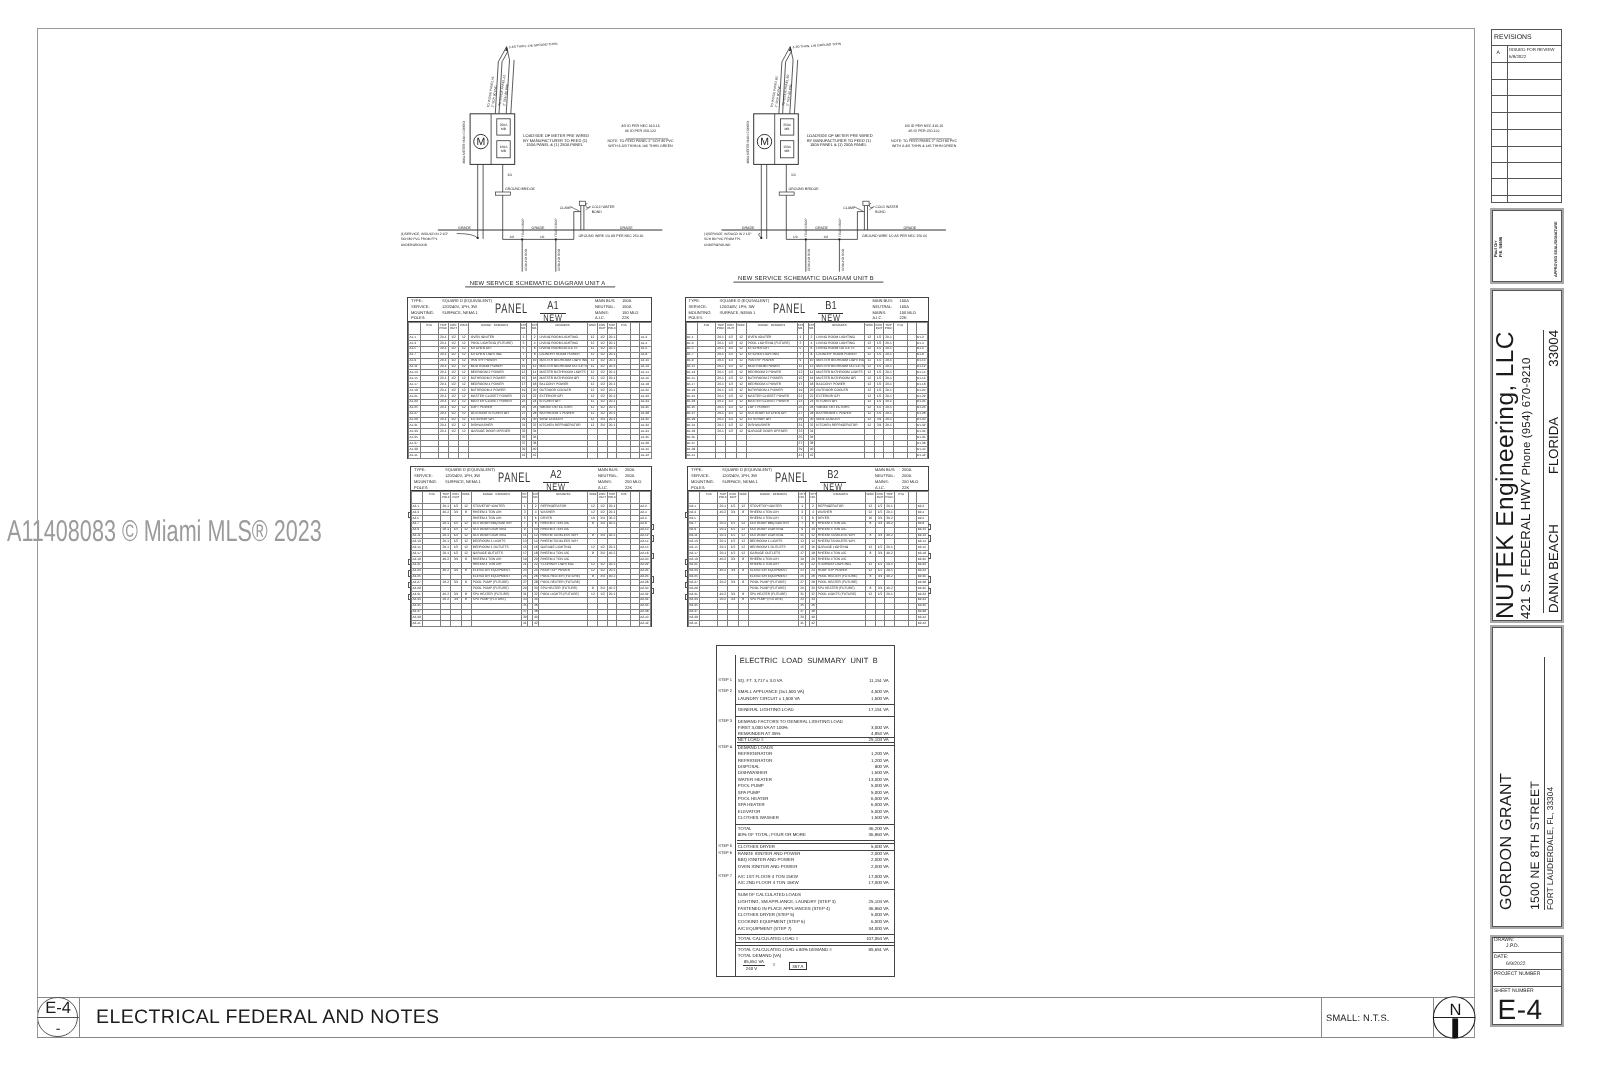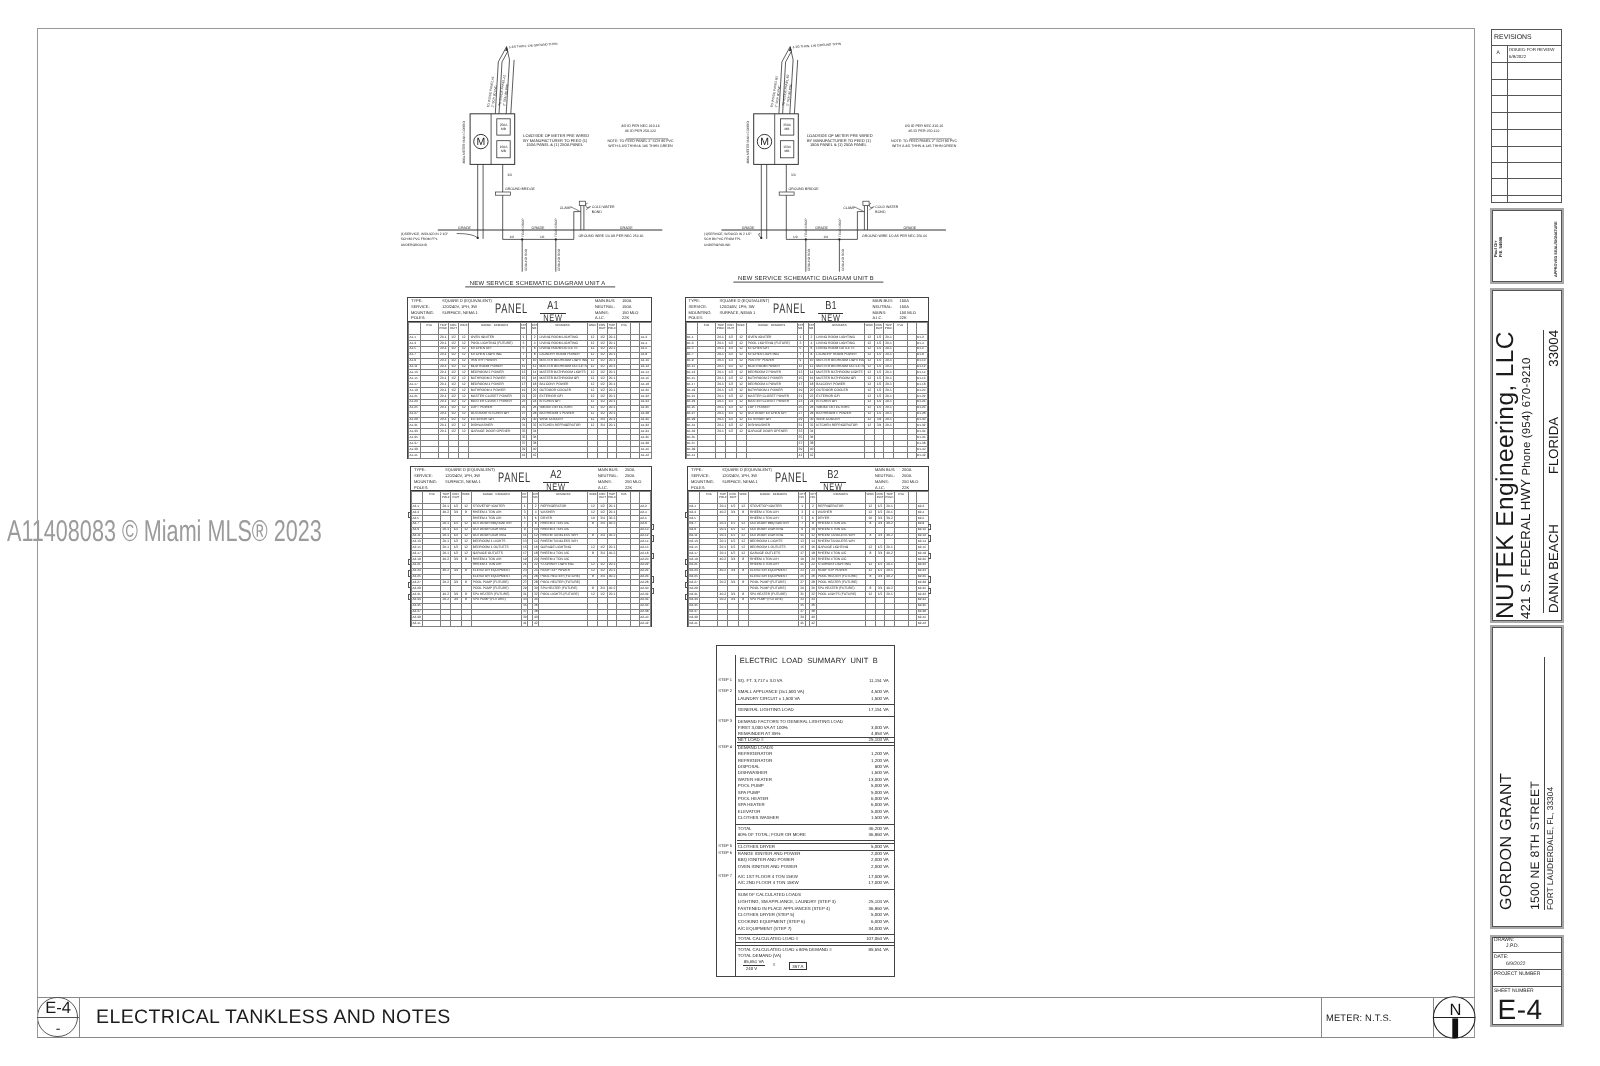--- a/index.html
+++ b/index.html
@@ -2112,20 +2112,20 @@
 <div style="position:absolute;left:37.3px;top:996.7px;width:1437.5px;height:41.1px;border-top:1px solid #888;border-bottom:1px solid #888;box-sizing:border-box"></div>
 <div style="position:absolute;left:78.8px;top:996.7px;height:41.1px;border-left:1px solid #888"></div>
 <div style="position:absolute;left:1321.2px;top:996.7px;height:41.1px;border-left:1px solid #888"></div>
 <div style="position:absolute;left:1433.2px;top:996.7px;height:41.1px;border-left:1px solid #888"></div>
 <div style="position:absolute;left:37.5px;top:997px;width:41px;height:40.6px;overflow:hidden">
     <div style="position:absolute;left:-0.3px;top:-0.4px;width:40.6px;height:40.6px;border:1px solid #555;border-radius:50%;box-sizing:border-box"></div>
   </div>
 <div style="position:absolute;left:37.3px;top:1016.8px;width:41.5px;border-top:0.9px solid #555"></div>
 <div style="position:absolute;left:37.3px;top:999px;width:41.5px;text-align:center;font-size:16.5px">E-4</div>
 <div style="position:absolute;left:37.3px;top:1019.5px;width:41.5px;text-align:center;font-size:14px">-</div>
-<div style="position:absolute;left:96px;top:1006px;font-size:19.5px;letter-spacing:0.4px;color:#1c1c1c">ELECTRICAL TANKLESS AND NOTES</div>
-<div style="position:absolute;left:1326px;top:1013px;font-size:9.3px;letter-spacing:0.2px">METER: N.T.S.</div>
+<div style="position:absolute;left:96px;top:1006px;font-size:19.5px;letter-spacing:0.4px;color:#1c1c1c">ELECTRICAL FEDERAL AND NOTES</div>
+<div style="position:absolute;left:1326px;top:1013px;font-size:9.3px;letter-spacing:0.2px">SMALL: N.T.S.</div>
 <svg style="position:absolute;left:1428px;top:991px" width="54" height="54" viewBox="0 0 54 54" font-family="Liberation Sans, sans-serif">
     <circle cx="26.2" cy="26.5" r="20.8" fill="#fff" stroke="#222" stroke-width="1.1"></circle>
     <line x1="5.2" y1="26.5" x2="47" y2="26.5" stroke="#222" stroke-width="1"></line>
     <rect x="24.3" y="27.4" width="5.8" height="19.6" fill="#111"></rect>
     <text x="27.5" y="23.5" font-size="16.5" text-anchor="middle" fill="#111">N</text>
   </svg>
 <div class="wm">A11408083 © Miami MLS® 2023</div>
 </body></html>

